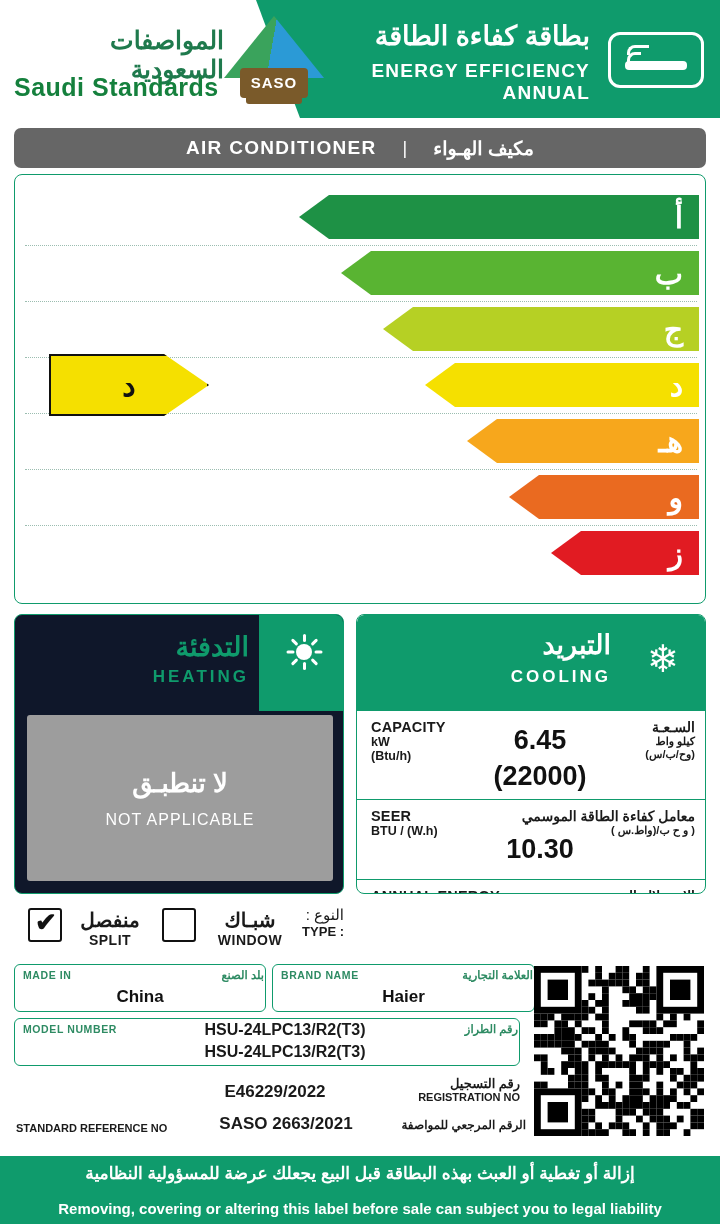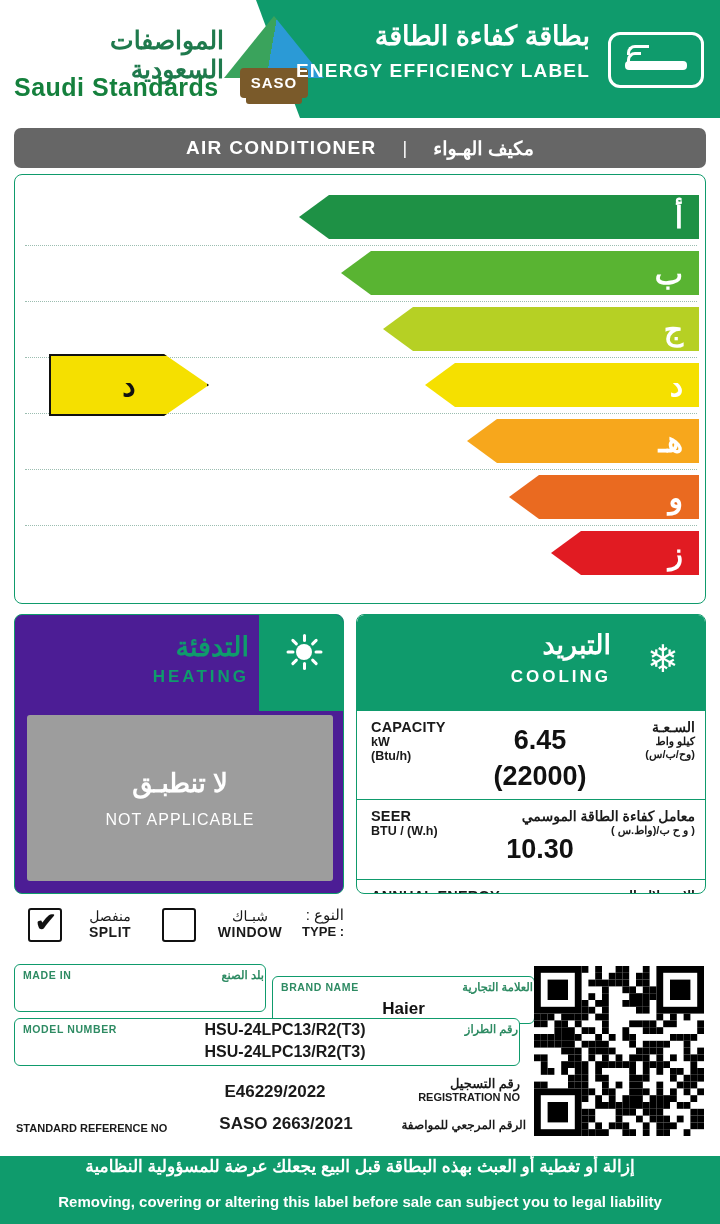--- a/index.html
+++ b/index.html
@@ -116,21 +116,21 @@
     position:absolute; left:34px; width:160px; height:62px;
     background:#F5E000; border:2.5px solid #111;
     clip-path: polygon(0 0, 115px 0, 160px 50%, 115px 100%, 0 100%);
     display:flex; align-items:center; justify-content:center;
     font-size:30px; font-weight:bold; color:#111;
   }
 
   
   .heating {
     position:absolute; left:14px; top:614px; width:330px; height:280px;
-    border:1.5px solid #0f9b6c; border-radius:8px; background:#4c1d95; overflow:hidden;
+    border:1.5px solid #0f9b6c; border-radius:8px; background:#0f172a; overflow:hidden;
   }
   .heat-head {
     position:absolute; left:0; top:0; width:330px; height:96px;
   }
   .heat-green {
     position:absolute; right:0; top:0; width:86px; height:96px; background:#0f9b6c;
     border-radius:0 7px 0 0;
   }
   .heat-ar {
     position:absolute; right:96px; top:16px; width:220px; text-align:right;
@@ -171,21 +171,21 @@
   .cr-ar .t2 { font-size:11px; font-weight:bold; }
   .cr-val { position:absolute; text-align:center; font-size:27px; font-weight:bold; color:#111; }
 
   
   .typerow { position:absolute; left:14px; top:902px; width:330px; height:48px; }
   .chk { position:absolute; width:34px; height:34px; border:2px solid #111; border-radius:3px; background:#fff;}
   .chk.checked::after {
     content:"✔"; position:absolute; left:5px; top:-3px; font-size:26px; color:#111; font-weight:bold;
   }
   .tlabel { position:absolute; text-align:center; }
-  .tlabel .ar { font-size:14px; font-weight:normal; direction:rtl; }
+  .tlabel .ar { font-size:20px; font-weight:bold; direction:rtl; }
   .tlabel .en { font-size:14px; font-weight:bold; letter-spacing:0.5px; }
   .typecap { position:absolute; right:0; top:4px; text-align:right; }
   .typecap .ar { font-size:15px; font-weight:normal; direction:rtl;}
   .typecap .en { font-size:13px; font-weight:bold; }
 
   
   .ibox { position:absolute; border:1.5px solid #0f9b6c; border-radius:6px; background:#fff; }
   .ibox .lab-en { position:absolute; left:8px; top:4px; font-size:10.5px; font-weight:bold; color:#2e8b63; letter-spacing:0.6px;}
   .ibox .lab-ar { position:absolute; right:1px; top:3px; font-size:11.5px; font-weight:bold; color:#2e8b63; direction:rtl;}
   .ibox .val { position:absolute; left:0; right:0; top:22px; text-align:center; font-size:17px; font-weight:bold; color:#111;}
@@ -193,41 +193,41 @@
   .line-row { position:absolute; text-align:right; }
   .line-row .ar { font-size:13px; font-weight:bold; direction:rtl; }
   .line-row .en { font-size:11px; font-weight:bold; }
 
   
   .qr { position:absolute; left:534px; top:966px; width:170px; height:170px; }
 
   
   .footer {
     position:absolute; left:0; bottom:0; width:720px; height:68px; background:#0f9b6c;
-    display:flex; flex-direction:column; align-items:center; color:#fff;
+    display:flex; flex-direction:column; align-items:center; justify-content:center; color:#fff;
   }
   .footer .ar { font-size:17px; font-weight:bold; direction:rtl; }
   .footer .en { font-size:15px; font-weight:bold; margin-top:16px; }
 </style>
 </head>
 <body>
 
 <div class="header">
   <div class="header-green"></div>
 
   <div class="ss-ar">المواصفات السعودية</div>
   <div class="ss-en">Saudi Standards</div>
 
   <div class="saso-logo">
     <div class="saso-tri"></div>
     <div class="saso-badge">SASO</div>
   </div>
 
   <div class="eel-ar">بطاقة كفاءة الطاقة</div>
-  <div class="eel-en">ENERGY EFFICIENCY LABEL</div>
+  <div class="eel-en">ENERGY EFFICIENCY ANNUAL</div>
 
   <div class="ac-icon">
     <div class="wave1"></div>
     <div class="wave2"></div>
     <div class="bar"></div>
   </div>
 </div>
 
 <div class="titlebar">
   <span class="en">AIR CONDITIONER</span>
@@ -366,23 +366,24 @@
 
   <div class="typecap" style="width:60px;">
     <div class="ar">النوع :</div>
     <div class="en">TYPE :</div>
   </div>
 </div>
 
 <div class="ibox" style="left:14px; top:964px; width:252px; height:48px;">
   <div class="lab-en">MADE IN</div>
   <div class="lab-ar">بلد الصنع</div>
-</div>
-
-<div class="ibox" style="left:272px; top:964px; width:263px; height:48px;margin-top:12px;">
+  <div class="val">China</div>
+</div>
+
+<div class="ibox" style="left:272px; top:964px; width:263px; height:48px;">
   <div class="lab-en">BRAND  NAME</div>
   <div class="lab-ar">العلامة التجارية</div>
   <div class="val">Haier</div>
 </div>
 
 <div class="ibox" style="left:14px; top:1018px; width:506px; height:48px;">
   <div class="lab-en">MODEL NUMBER</div>
   <div class="lab-ar">رقم الطراز</div>
   <div style="position:absolute;left:120px;width:300px;top:2px;text-align:center;font-size:16px;font-weight:bold;">HSU-24LPC13/R2(T3)</div>
   <div style="position:absolute;left:120px;width:300px;top:24px;text-align:center;font-size:16px;font-weight:bold;">HSU-24LPC13/R2(T3)</div>

